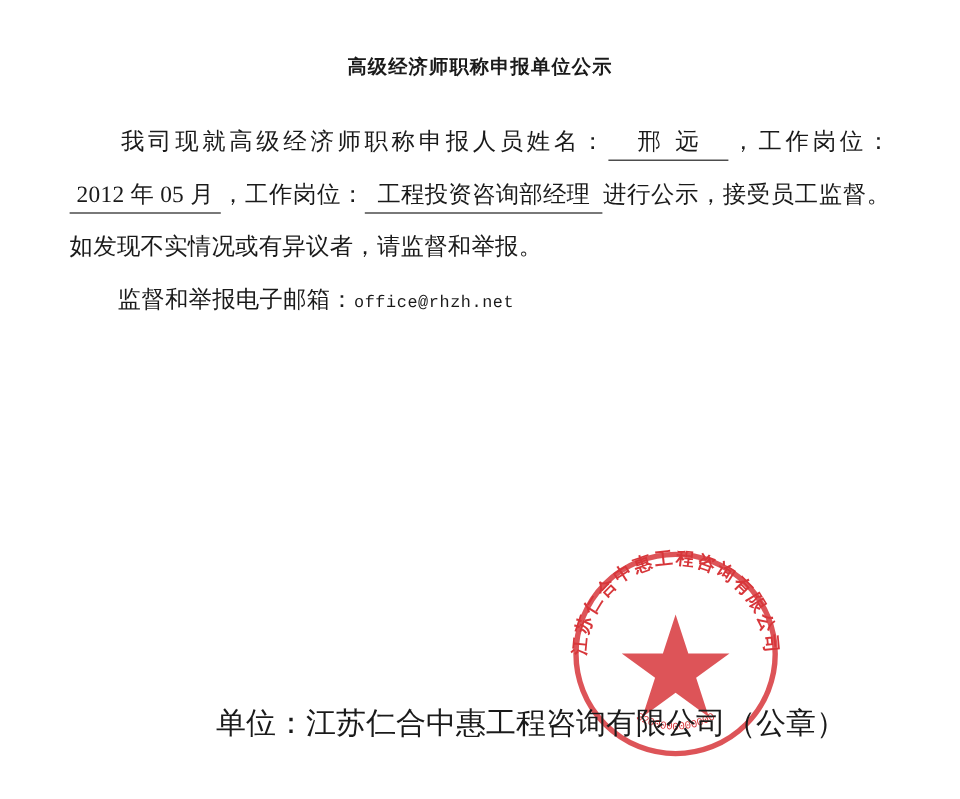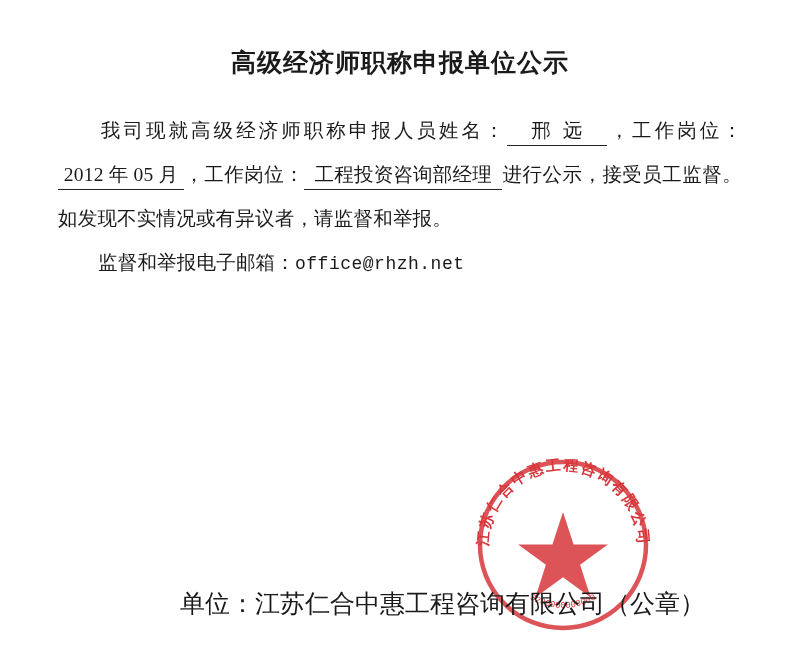--- a/index.html
+++ b/index.html
@@ -17,21 +17,21 @@
   }
   .page {
     position: relative;
     width: 800px;
     height: 666px;
     box-sizing: border-box;
     padding: 26px 58px 0 58px;
   }
   .doc-title {
     text-align: center;
-    font-size: 25px;
+    font-size: 16px;
     font-weight: bold;
     letter-spacing: 1px;
     margin-top: 20px;
     margin-bottom: 30px;
     font-family: "Liberation Serif", "DejaVu Serif", serif;
   }
   .body-text {
     font-size: 19.5px;
     line-height: 44px;
     text-align: justify;
@@ -57,21 +57,21 @@
     text-indent: 12px;
   }
   .fill.date {
     min-width: 118px;
   }
   .fill.post {
     min-width: 190px;
   }
   .mono {
     font-family: "Liberation Mono", "DejaVu Sans Mono", monospace;
-    font-size: 18px;
+    font-size: 14px;
     letter-spacing: 0.5px;
   }
   .num {
     font-family: "Liberation Serif", "DejaVu Serif", serif;
   }
   .signature-block {
     position: absolute;
     left: 0;
     right: 0;
     bottom: 40px;

